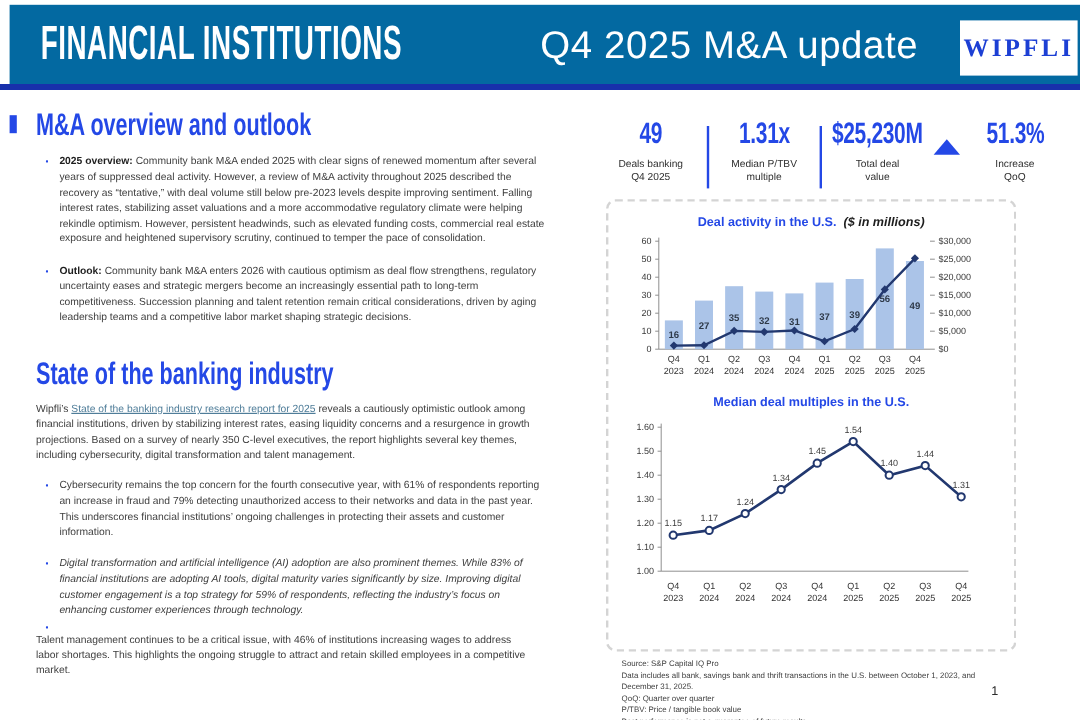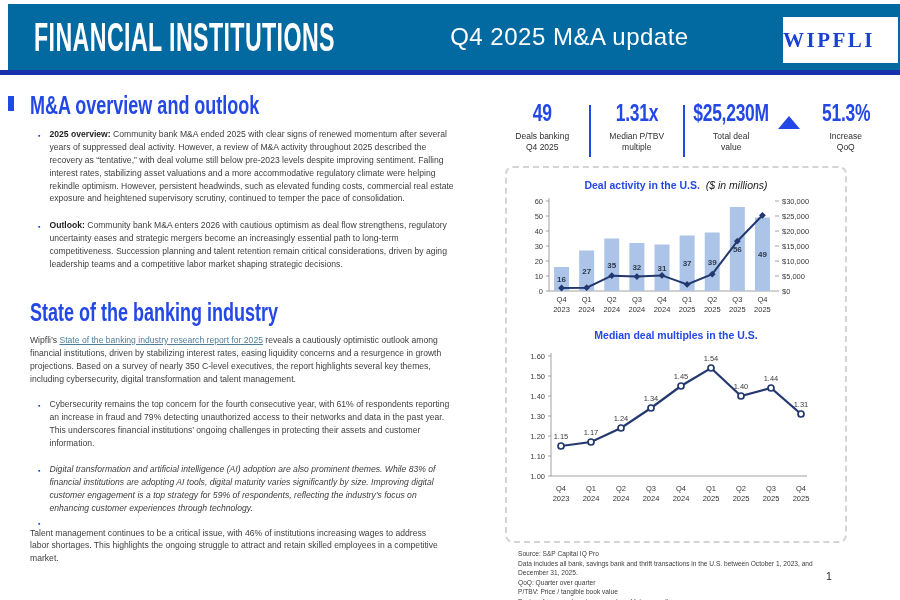--- a/index.html
+++ b/index.html
@@ -15,26 +15,26 @@
   }
   .header-underline {
     position:absolute; left:0; top:70px; right:0; height:5px; background:#1830ab;
   }
   .brand-title {
     display:inline-block; color:#fff; font-size:29px; font-weight:800;
     letter-spacing:0.5px; transform:scale(.8,1.38); transform-origin:left center;
     margin-left:26px; white-space:nowrap;
   }
   .subtitle {
-    color:#fff; font-size:24px; font-weight:500; margin-left:40px; letter-spacing:.5px;
+    color:#fff; font-size:32px; font-weight:500; margin-left:40px; letter-spacing:.5px;
     white-space:nowrap;
   }
   .logo-box {
-    position:absolute; right:2px; top:13px; width:115px; height:46px;
-    background:#fff; display:flex; align-items:center; 
+    position:absolute; right:2px; top:13px; width:98px; height:46px;
+    background:#fff; display:flex; align-items:center; justify-content:center;
   }
   .logo-text {
     font-family:"Liberation Serif", serif; font-weight:700; font-size:21px;
     color:#1c3fd4; letter-spacing:2.5px;
   }
   .left-accent { position:absolute; left:8px; top:96px; width:6px; height:15px; background:#2448e6; }
 
   
   .left-col { position:absolute; left:30px; top:90px; width:455px; }
   .section-title {
@@ -66,21 +66,21 @@
     border-left:11px solid transparent; border-right:11px solid transparent;
     border-bottom:13px solid #2448e6;
   }
 
   
   .charts-panel {
     position:absolute; left:505px; top:166px; width:342px; height:377px;
     border:2px dashed #d4d4d4; border-radius:8px; padding-top:11px;
   }
   .chart-title { text-align:center; font-size:10.5px; font-weight:800; color:#2448e6; white-space:nowrap; }
-  .chart-title .title-suffix { font-style:italic; font-weight:400; color:#1d1d1d; }
+  .chart-title .title-suffix { font-style:italic; font-weight:700; color:#1d1d1d; }
   svg { display:block; margin:0 auto; }
   svg text { font-family:"Liberation Sans", sans-serif; }
   .tick { font-size:7.5px; fill:#3a3a3a; }
   .cat { font-size:7.5px; fill:#333; text-anchor:middle; }
   .bar-label { font-size:8px; font-weight:700; fill:#2f3a49; text-anchor:middle; }
   .val-label { font-size:7.5px; fill:#3a3a3a; text-anchor:middle; }
 
   .legend-row { display:flex; justify-content:center; align-items:center; gap:16px; font-size:8px; color:#222; margin-top:1px; }
   .legend-item { display:flex; align-items:center; gap:4px; }
   .legend-swatch-bar { width:20px; height:6px; background:#abc4e8; }

